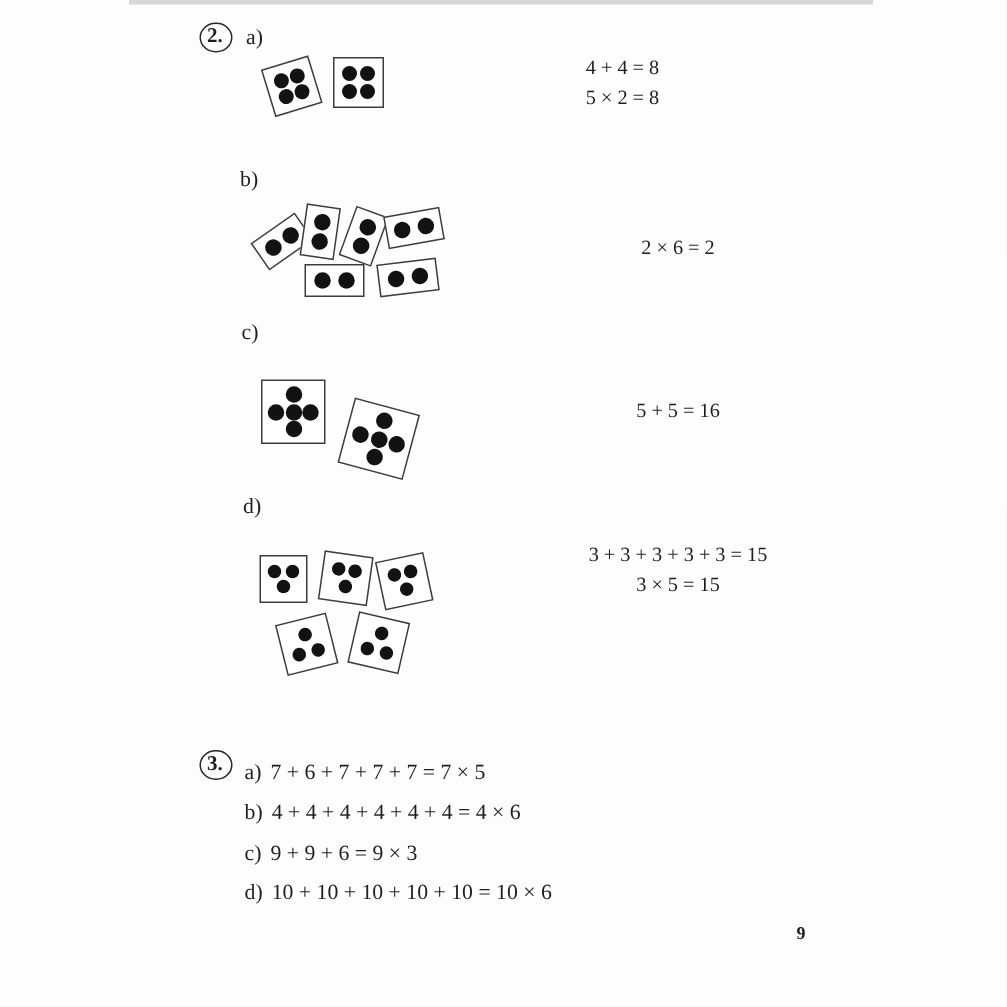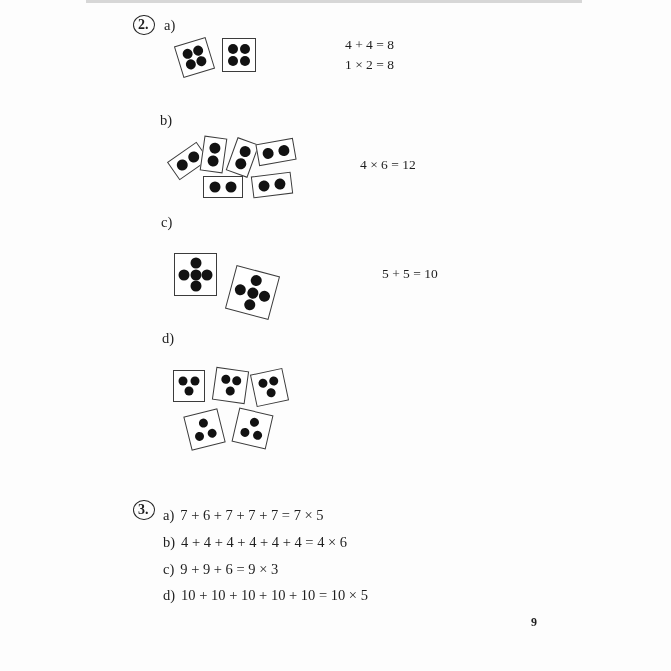--- a/index.html
+++ b/index.html
@@ -8,21 +8,21 @@
   html,body{margin:0;padding:0;}
   body{background:#e9e9e9;font-family:"Liberation Serif","DejaVu Serif",serif;}
   .page{position:relative;width:671px;height:671px;background:var(--page-bg);overflow:hidden;color:var(--ink);}
   .scan-edge{position:absolute;left:86px;top:0;width:496px;height:3px;background:var(--scan-edge);}
   .abs{position:absolute;}
   .circled-num{
     display:inline-block;border:1.5px solid #262626;border-radius:50%;
     padding:1px 5px 2px 4px;font-weight:bold;font-size:14px;line-height:15px;
   }
   .part-label{font-size:14.5px;}
-  .eq-block{position:absolute;font-size:13.5px;line-height:20px;white-space:nowrap;}
+  .eq-block{position:absolute;text-align:center;font-size:13.5px;line-height:20px;white-space:nowrap;}
   .eq-a{left:345px;top:35px;width:140px;}
   .eq-b{left:360px;top:155px;width:184px;}
   .eq-c{left:382px;top:264px;width:140px;}
   .eq-d{left:370px;top:360px;width:164px;}
   .lbl-2{left:133px;top:15px;}
   .lbl-a{left:164px;top:17px;}
   .lbl-b{left:160px;top:112px;}
   .lbl-c{left:161px;top:214px;}
   .lbl-d{left:162px;top:330px;}
   .card-layer{position:absolute;left:0;top:0;width:671px;height:671px;}
@@ -126,34 +126,38 @@
       </div>
       <div class="card" style="left: 235px; top: 411px; width: 35px; height: 35px; transform: rotate(13deg);">
         <span class="dot" style="width: 9px; height: 9px; left: 50%; top: 30%;"></span>
         <span class="dot" style="width: 9px; height: 9px; left: 31%; top: 68%;"></span>
         <span class="dot" style="width: 9px; height: 9px; left: 69%; top: 68%;"></span>
       </div>
     </div>
 
   <div class="eq-block eq-a">
     <div>4 + 4 = 8</div>
-    <div>1 × 2 = 8</div>
+    <div>5 × 2 = 8</div>
   </div>
   <div class="eq-block eq-b">
-    <div>4 × 6 = 12</div>
+    <div>2 × 6 = 2</div>
   </div>
   <div class="eq-block eq-c">
-    <div>5 + 5 = 10</div>
+    <div>5 + 5 = 16</div>
+  </div>
+  <div class="eq-block eq-d">
+    <div>3 + 3 + 3 + 3 + 3 = 15</div>
+    <div>3 × 5 = 15</div>
   </div>
 
   <div class="p3">
     <span class="circled-num">3.</span>
     <div class="p3-rows">
       <div class="p3-row"><span class="lab">a)</span><span>7 + 6 + 7 + 7 + 7 = 7 × 5</span></div>
       <div class="p3-row"><span class="lab">b)</span><span>4 + 4 + 4 + 4 + 4 + 4 = 4 × 6</span></div>
       <div class="p3-row"><span class="lab">c)</span><span>9 + 9 + 6 = 9 × 3</span></div>
-      <div class="p3-row"><span class="lab">d)</span><span>10 + 10 + 10 + 10 + 10 = 10 × 5</span></div>
+      <div class="p3-row"><span class="lab">d)</span><span>10 + 10 + 10 + 10 + 10 = 10 × 6</span></div>
     </div>
   </div>
 
   <div class="page-num">9</div>
 
 </div>
 
 </body></html>

